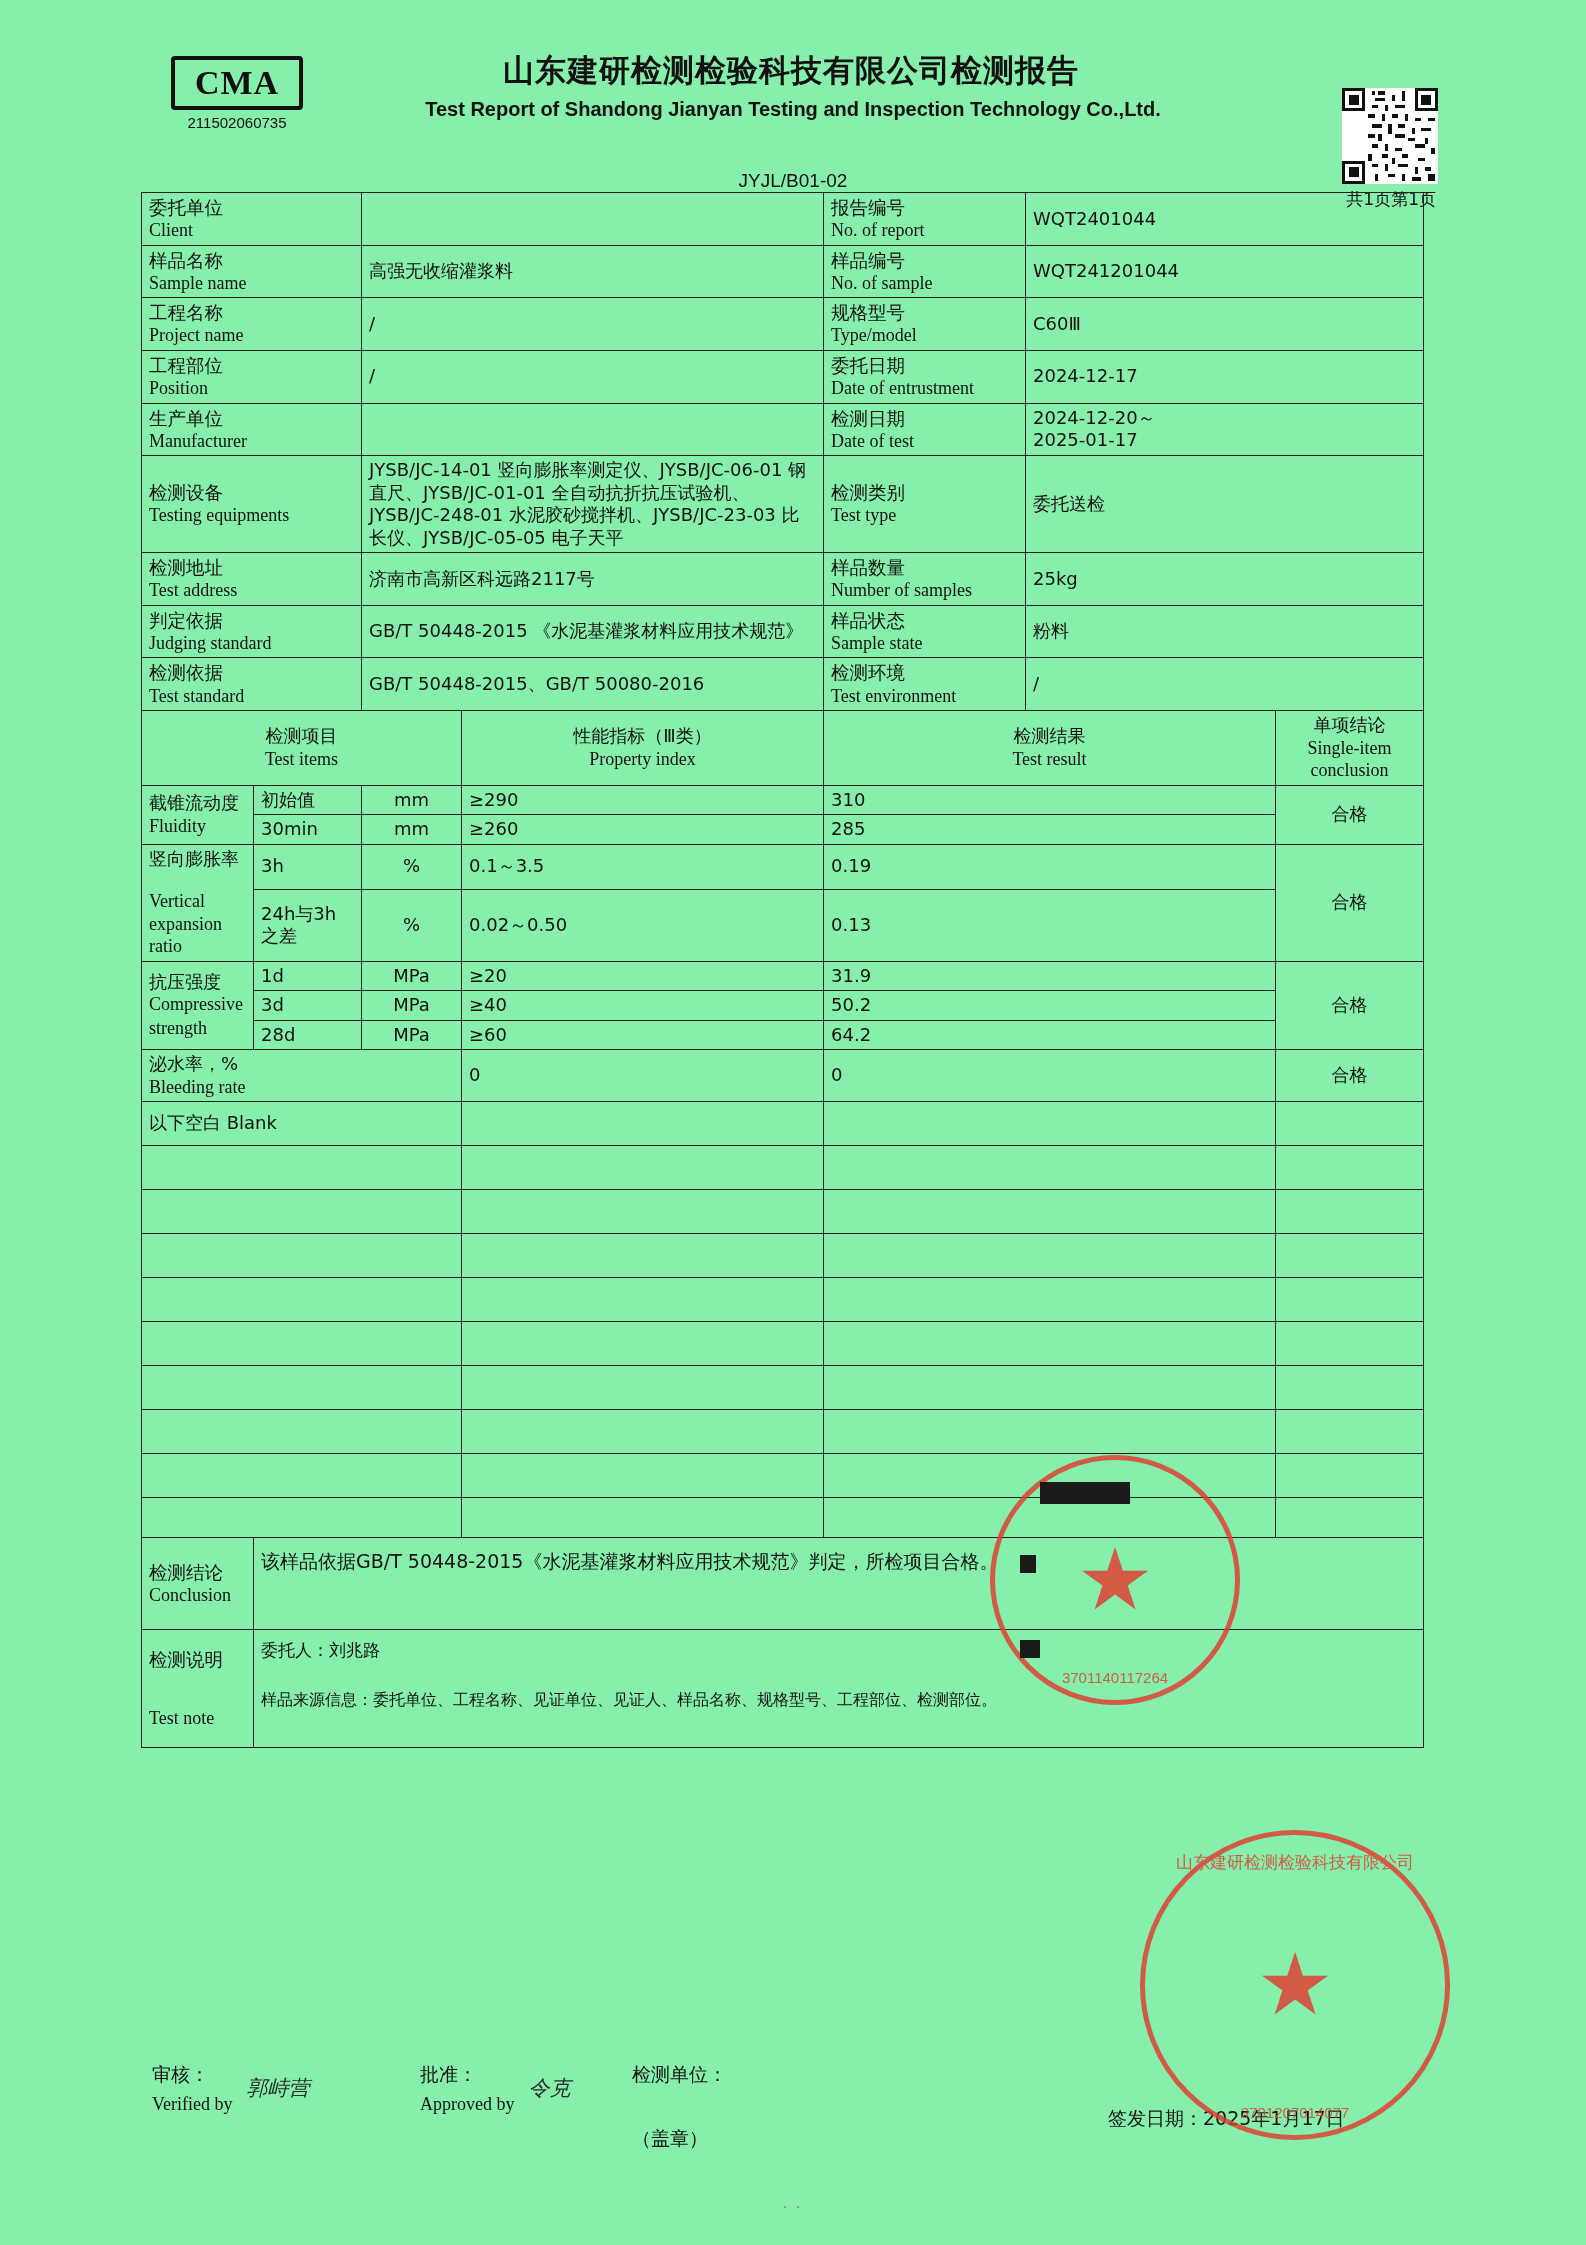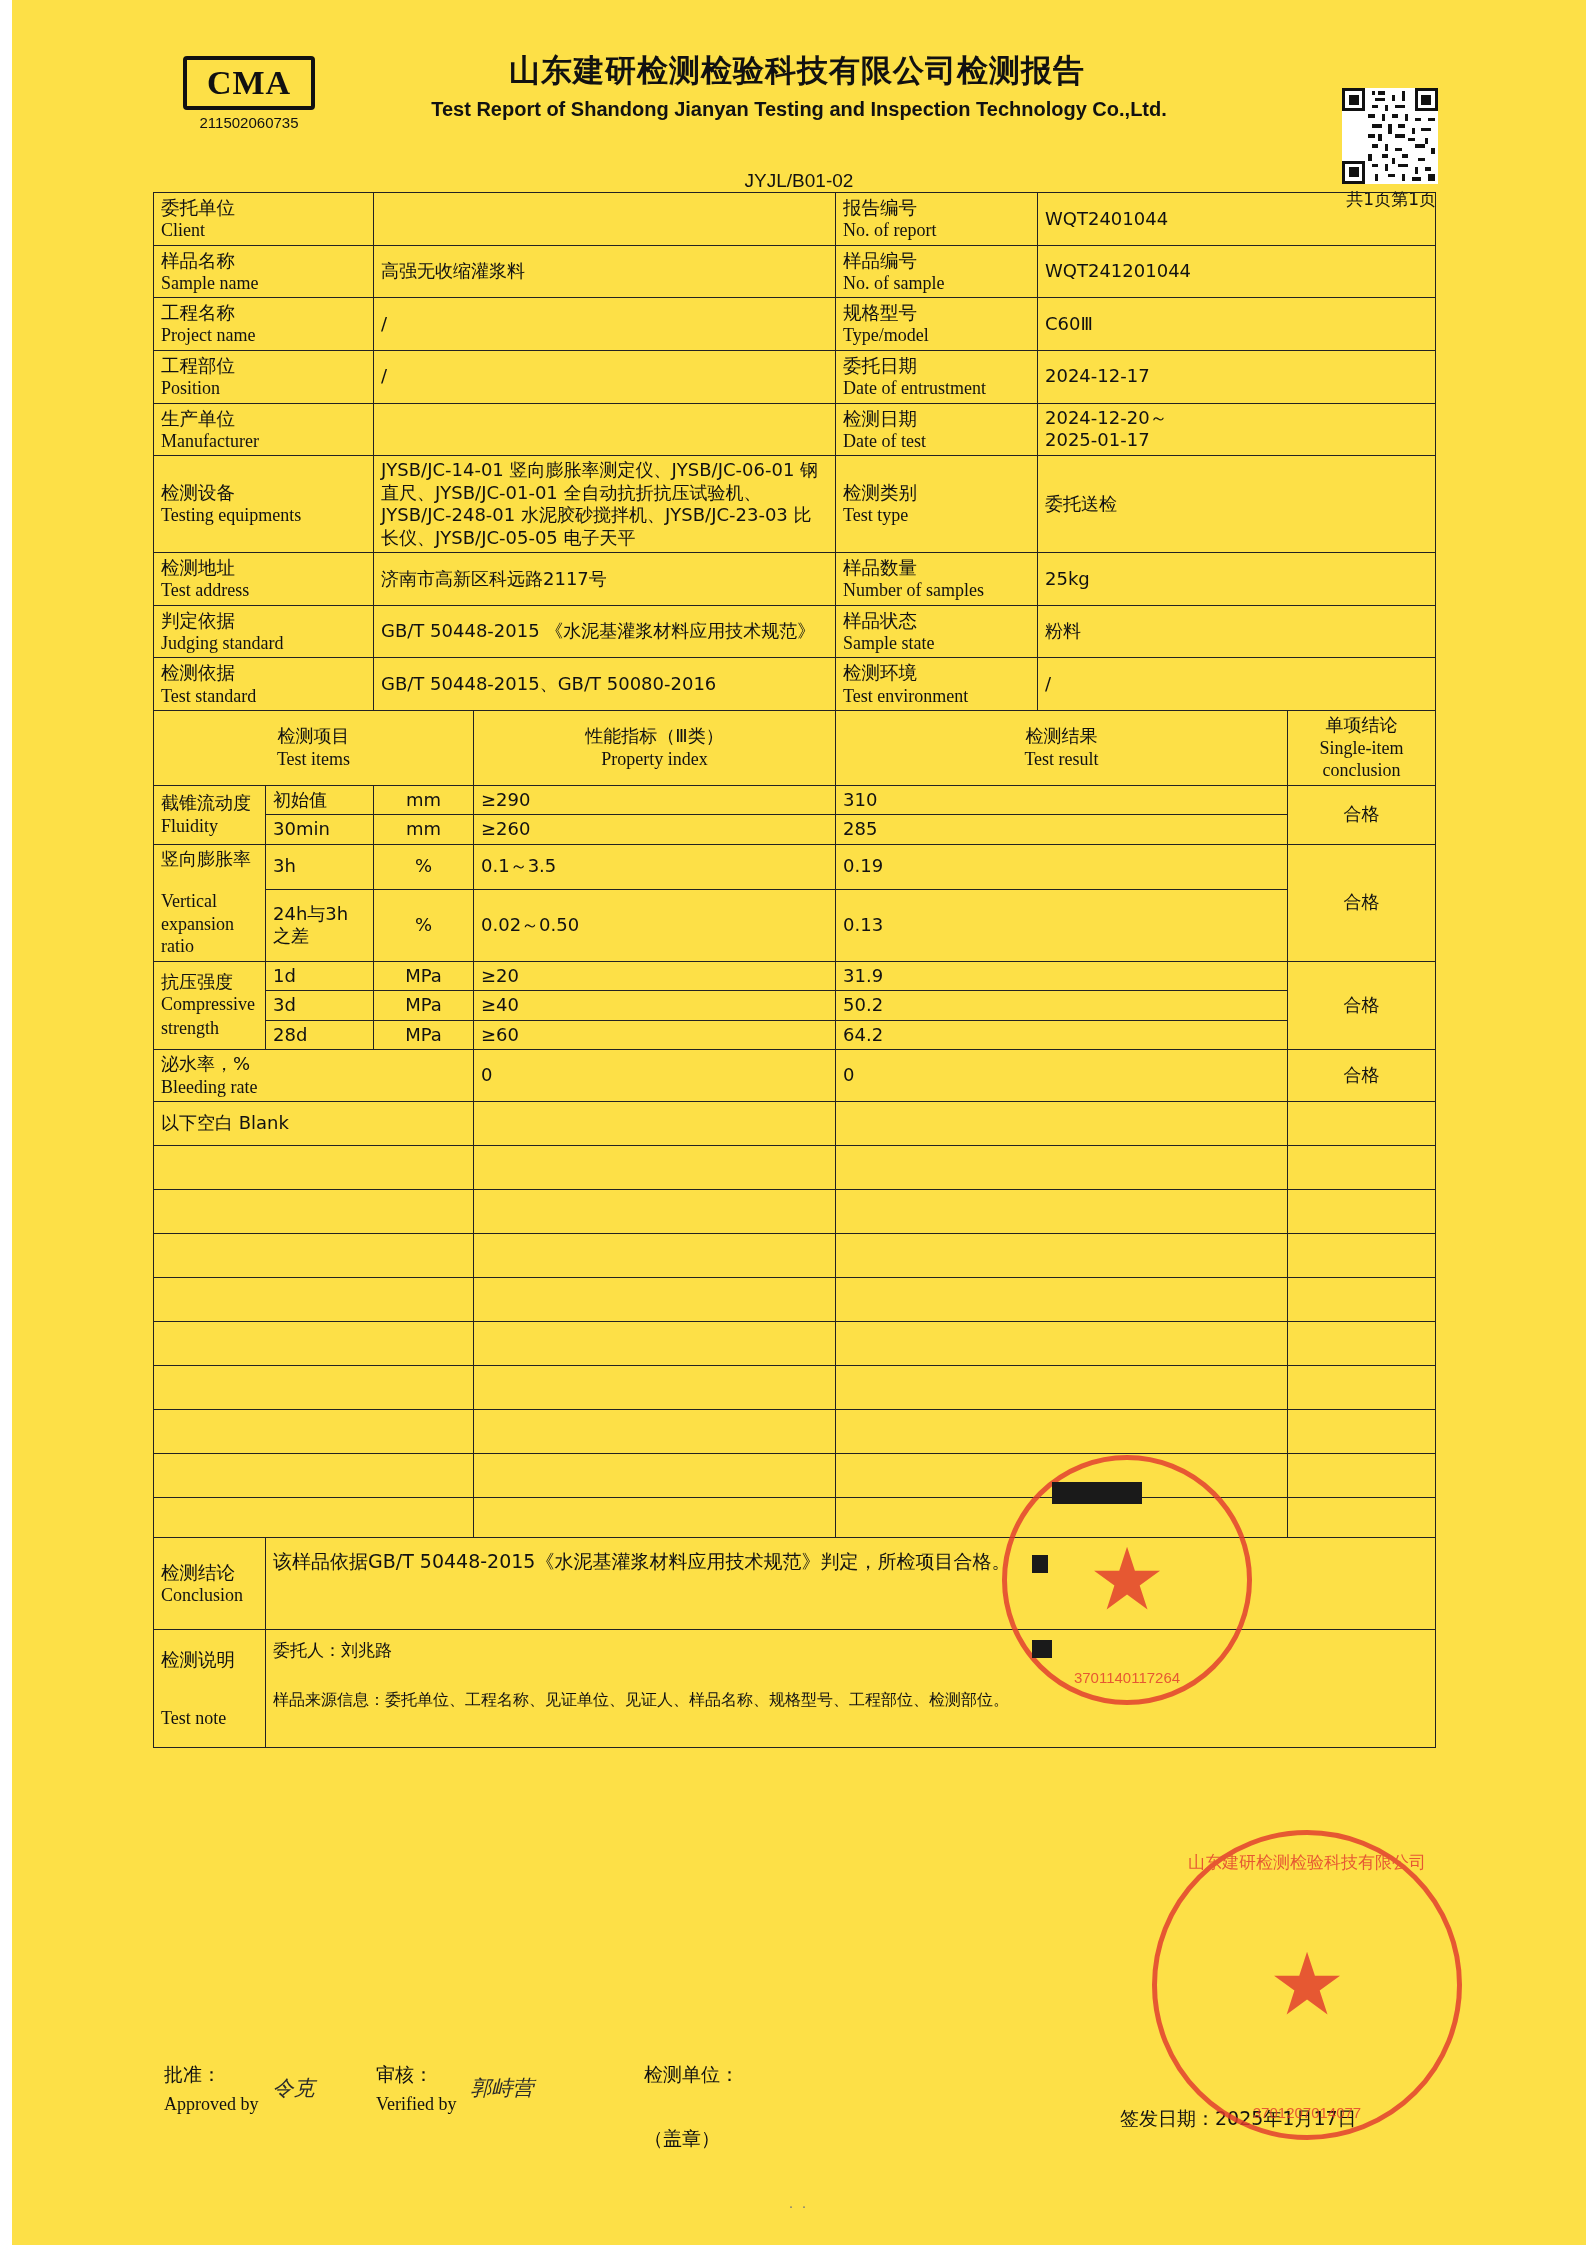--- a/index.html
+++ b/index.html
@@ -11,22 +11,21 @@
     width: 1586px;
     height: 2245px;
     font-family: "Liberation Serif", "DejaVu Serif", serif;
     color: #111;
     position: relative;
     overflow: hidden;
   }
   .page {
     position: absolute;
     inset: 0;
-    background: #fde047;
-    margin-left: 12px;
+    background: #86efac;
   }
 
   
   .header {
     position: absolute;
     left: 0; right: 0; top: 28px;
     height: 140px;
   }
   .cma-block {
     position: absolute;
@@ -631,33 +630,33 @@
         <td colspan="7" style="vertical-align:top;padding-top:10px">
           <div style="font-size:17px;margin-bottom:28px">委托人：刘兆路</div>
           <div style="font-size:16px;line-height:1.4">样品来源信息：委托单位、工程名称、见证单位、见证人、样品名称、规格型号、工程部位、检测部位。</div>
         </td>
       </tr>
 
     </tbody>
   </table>
 
   <div class="sign-row">
+    <div class="sign-cell" style="width:268px">
+      <div class="sign-lbl">
+        <span class="cn">审核：</span>
+        <span class="en">Verified by</span>
+      </div>
+      <div class="sign-val">郭峙营</div>
+    </div>
     <div class="sign-cell" style="width:212px">
       <div class="sign-lbl">
         <span class="cn">批准：</span>
         <span class="en">Approved by</span>
       </div>
       <div class="sign-val">令克</div>
-    </div>
-    <div class="sign-cell" style="width:268px">
-      <div class="sign-lbl">
-        <span class="cn">审核：</span>
-        <span class="en">Verified by</span>
-      </div>
-      <div class="sign-val">郭峙营</div>
     </div>
     <div class="sign-cell" style="width:300px">
       <div class="sign-lbl">
         <span class="cn">检测单位：</span>
         <span class="cn" style="margin-top:38px;display:block">（盖章）</span>
       </div>
     </div>
   </div>
 
   <div class="issue-date">

